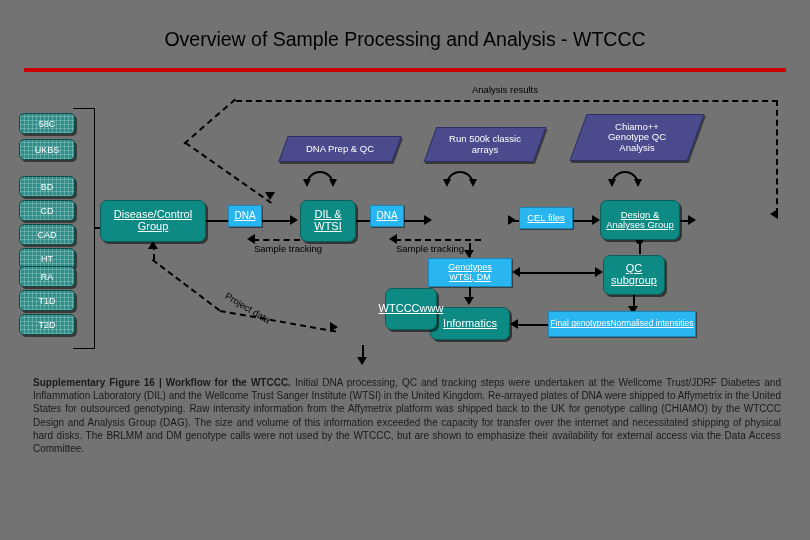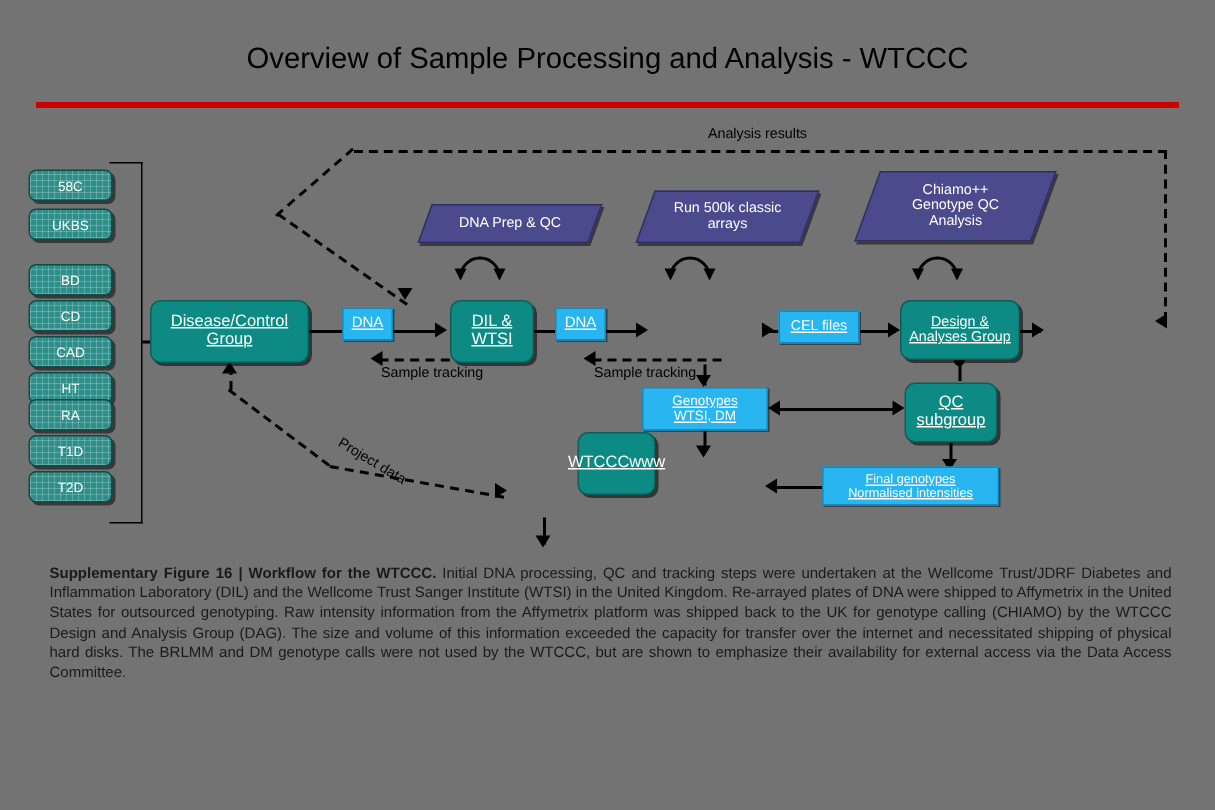--- a/index.html
+++ b/index.html
@@ -412,28 +412,31 @@
   <div class="hline" style="left:518px; top:272px; width:80px;"></div>
   <div class="arrow-l" style="left:512px; top:267px;"></div>
   <div class="arrow-r" style="left:595px; top:267px;"></div>
 
   <div class="vline" style="left:469px; top:287px; height:14px;"></div>
   <div class="arrow-d" style="left:464px; top:297px;"></div>
 
   <div class="vline" style="left:633px; top:295px; height:16px;"></div>
   <div class="arrow-d" style="left:628px; top:306px;"></div>
 
-  <div class="node cyan sq" style="left:548px; top:311px; width:118px; height:26px; font-size:8.5px; flex-direction:column;">
+  <div class="node cyan sq" style="left:548px; top:311px; width:148px; height:26px; font-size:8.5px; flex-direction:row;">
     <span>Final genotypes</span>
     <span>Normalised intensities</span>
   </div>
 
   <div class="hline" style="left:516px; top:324px; width:32px;"></div>
   <div class="arrow-l" style="left:510px; top:319px;"></div>
 
+  <div class="node teal" style="left:430px; top:307px; width:80px; height:33px; font-size:11px;">
+    <span>Informatics</span>
+  </div>
 
   <div class="hline" style="left:392px; top:324px; width:38px;"></div>
   <div class="arrow-l" style="left:386px; top:319px;"></div>
 
   <div class="node teal" style="left:337px; top:288px; width:52px; height:42px; font-size:11px; margin-left:48px;">
     <span>WTCCC</span>
     <span>www</span>
   </div>
 
   <div class="vline" style="left:362px; top:345px; height:18px;"></div>

